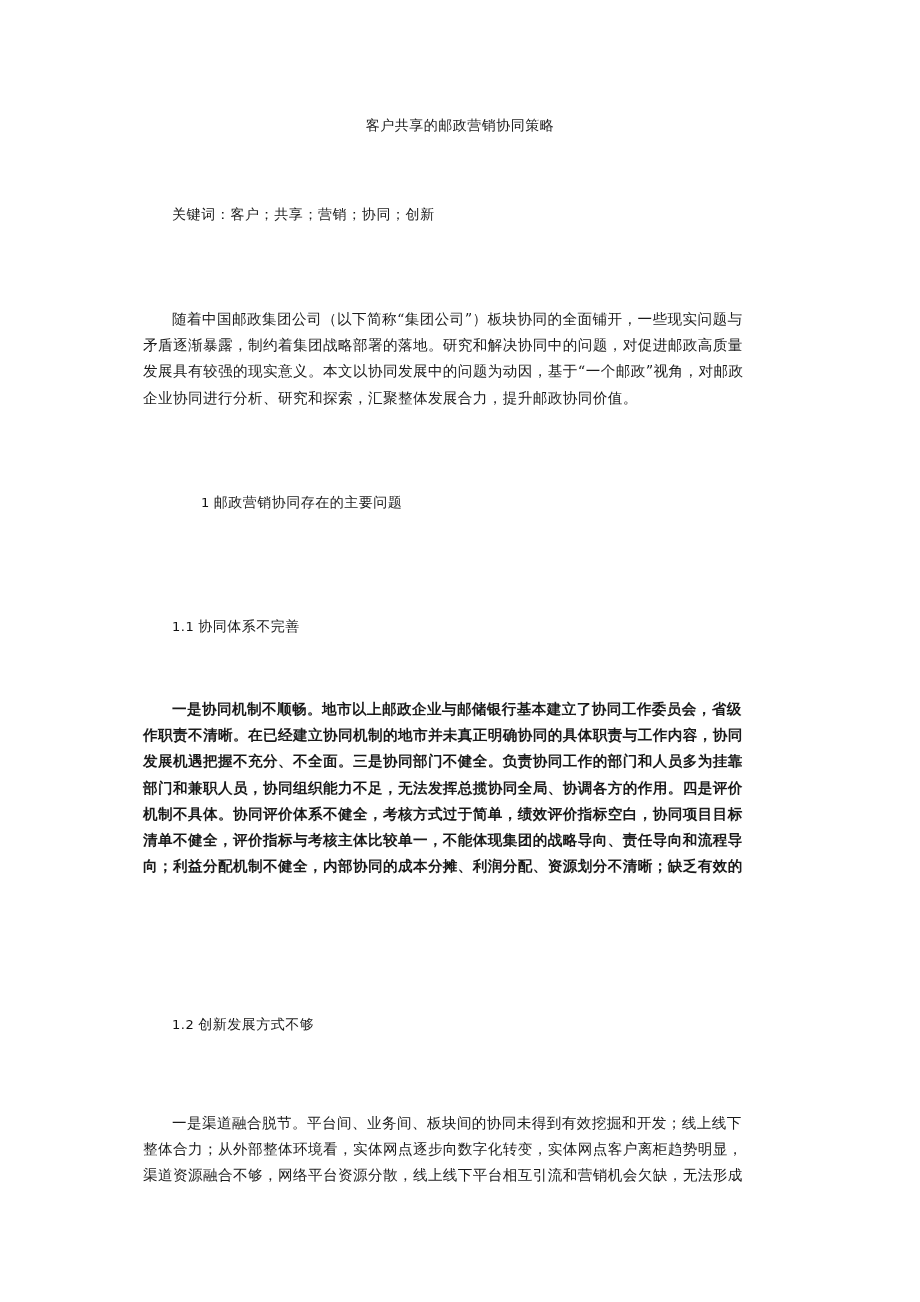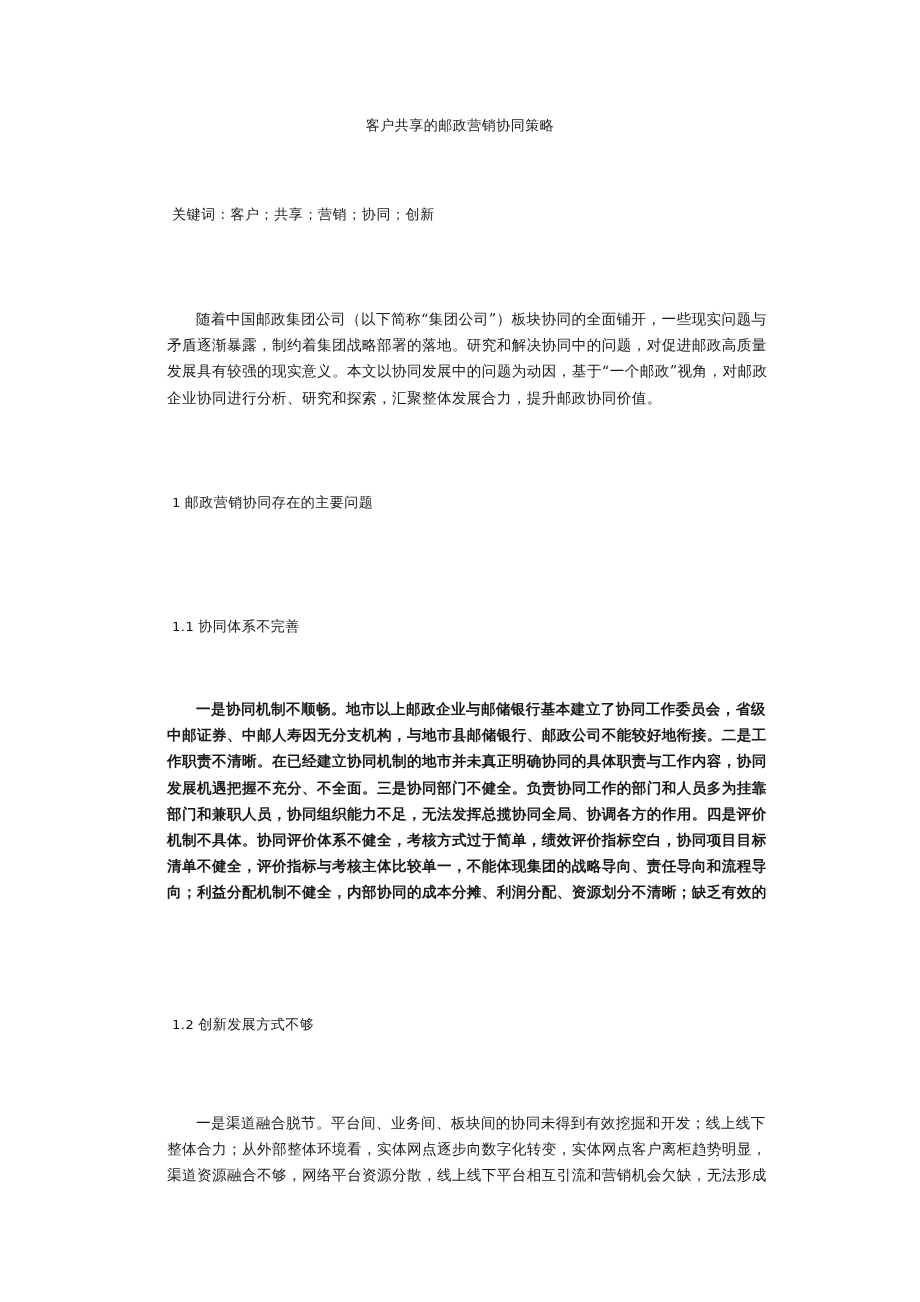--- a/index.html
+++ b/index.html
@@ -46,41 +46,40 @@
       left: 143px;
       width: 652px;
       font-size: 14.6px;
       line-height: 26.2px;
       letter-spacing: 0.4px;
     }
     .line {
       display: block;
       white-space: nowrap;
       height: 26.2px;
-      margin-left: 24px;
     }
     .line.indent {
       padding-left: 29px;
     }
     .heading {
       position: absolute;
       left: 172px;
       font-size: 14px;
       line-height: 20px;
       white-space: nowrap;
       letter-spacing: 0.5px;
     }
     .heading .num {
       font-family: "DejaVu Sans", "Liberation Sans", sans-serif;
       font-size: 13px;
       margin-right: 4px;
       color: #111;
     }
     #p-intro { top: 306px; }
-    #h1 { top: 492px; }
+    #h1 { top: 492px; margin-left: 29px; }
     #h1-1 { top: 597px; margin-top: 19px; }
     #p-1-1 { top: 696px; font-weight: bold; }
     #h1-2 { top: 1014px; }
     #p-1-2 { top: 1110px; }
   </style>
 </head>
 <body>
 
 <div class="page">
 
@@ -98,21 +97,20 @@
   <div class="heading" id="h1">
     <span class="num">1</span><span>邮政营销协同存在的主要问题</span>
   </div>
 
   <div class="heading" id="h1-1">
     <span class="num">1.1</span><span>协同体系不完善</span>
   </div>
 
   <div class="para" id="p-1-1">
     <span class="line indent">一是协同机制不顺畅。地市以上邮政企业与邮储银行基本建立了协同工作委员会，省级</span>
-    <span class="line">中邮证券、中邮人寿因无分支机构，与地市县邮储银行、邮政公司不能较好地衔接。二是工</span>
     <span class="line">作职责不清晰。在已经建立协同机制的地市并未真正明确协同的具体职责与工作内容，协同</span>
     <span class="line">发展机遇把握不充分、不全面。三是协同部门不健全。负责协同工作的部门和人员多为挂靠</span>
     <span class="line">部门和兼职人员，协同组织能力不足，无法发挥总揽协同全局、协调各方的作用。四是评价</span>
     <span class="line">机制不具体。协同评价体系不健全，考核方式过于简单，绩效评价指标空白，协同项目目标</span>
     <span class="line">清单不健全，评价指标与考核主体比较单一，不能体现集团的战略导向、责任导向和流程导</span>
     <span class="line">向；利益分配机制不健全，内部协同的成本分摊、利润分配、资源划分不清晰；缺乏有效的</span>
   </div>
 
   <div class="heading" id="h1-2">
     <span class="num">1.2</span><span>创新发展方式不够</span>

